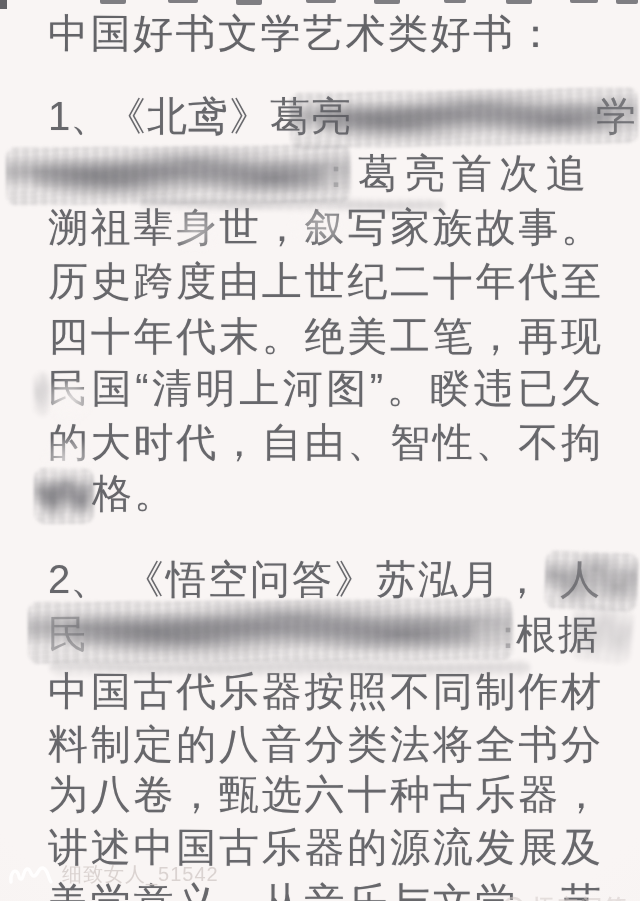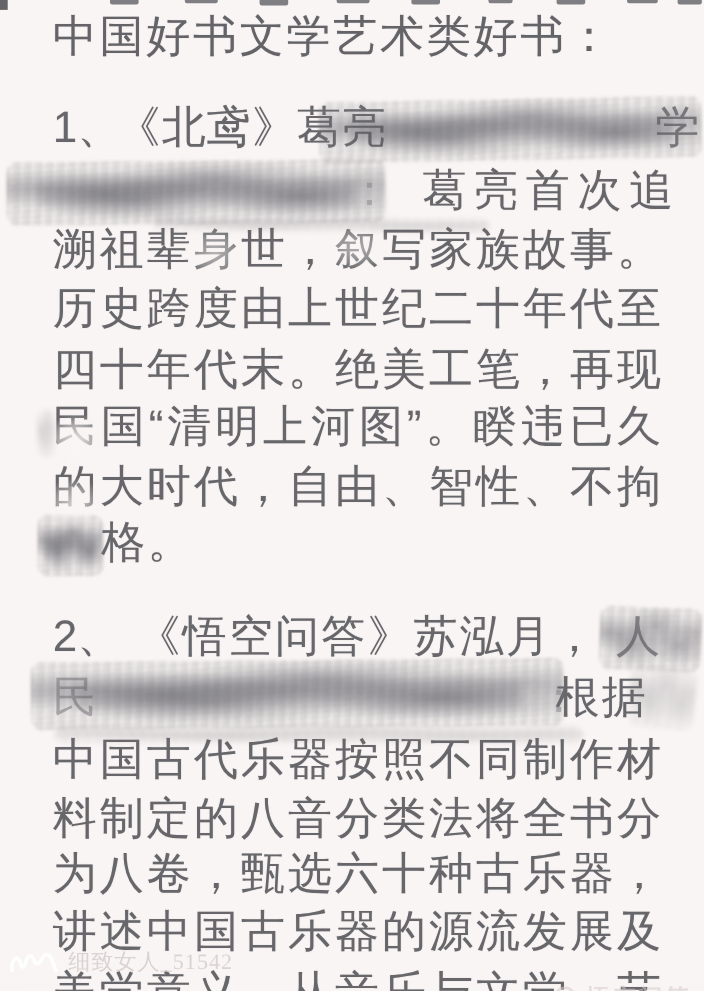--- a/index.html
+++ b/index.html
@@ -45,21 +45,21 @@
   
   .erase{
     position:absolute;z-index:4;pointer-events:none;
     background:radial-gradient(closest-side, rgba(249,245,244,.9), rgba(249,245,244,.45) 60%, rgba(249,245,244,0));
     filter:blur(1px);
   }
   
   .topfrag{position:absolute;top:0;height:4px;background:rgba(86,86,92,.75);border-radius:0 0 2px 2px;z-index:2;}
   .corner-mark{position:absolute;left:0;top:0;width:7px;height:9px;background:#3f3f44;opacity:.8;z-index:2;}
   
-  .wm{position:absolute;z-index:5;display:flex;align-items:center;gap:8px;pointer-events:none;font-family:Liberation Serif, serif;}
+  .wm{position:absolute;z-index:5;display:flex;align-items:center;gap:8px;pointer-events:none;}
   .wm-left{left:8px;top:860px;}
   .wm-left .wm-text{font-size:20px;letter-spacing:1px;color:rgba(213,205,202,.85);}
   .wm-right{left:502px;top:862px;margin-top:31px;}
   .wm-right .wm-text{font-size:21px;font-weight:bold;letter-spacing:3px;color:rgba(211,203,200,.55);}
 </style>
 </head>
 <body>
 
 <div class="screen">
 
@@ -77,21 +77,21 @@
   <div class="line title" style="top:10px">中国好书文学艺术类好书：</div>
 
   <div class="line" style="top:93px">
     <span class="seg" style="left:48px">1、</span>
     <span class="seg" style="left:106px;letter-spacing:1px">《北鸢》葛亮</span>
     <span class="seg" style="left:596px;opacity:.88">学</span>
   </div>
 
   <div class="line" style="top:150px">
     <span class="seg" style="left:316px;opacity:.35">：</span>
-    <span class="seg" style="left:384px;letter-spacing:7px">葛亮首次追</span>
+    <span class="seg" style="left:358px;letter-spacing:7px">葛亮首次追</span>
   </div>
 
   <div class="line justify" style="top:204px">
       <span>溯</span>
       <span>祖</span>
       <span>辈</span>
       <span>身</span>
       <span>世</span>
       <span>，</span>
       <span>叙</span>
@@ -170,21 +170,21 @@
 
   <div class="line" style="top:556px">
     <span class="seg" style="left:48px">2、</span>
     <span class="seg" style="left:124px;letter-spacing:2px">《悟空问答》苏泓月，</span>
     <span class="seg" style="left:560px;opacity:.8">人</span>
   </div>
 
   <div class="line" style="top:611px">
     <span class="seg" style="left:48px;opacity:.5">民</span>
     <span class="seg" style="left:488px;opacity:.4">：</span>
-    <span class="seg" style="left:505px;letter-spacing:2px">根据</span>
+    <span class="seg" style="left:516px;letter-spacing:2px">根据</span>
   </div>
 
   <div class="line justify" style="top:668px">
       <span>中</span>
       <span>国</span>
       <span>古</span>
       <span>代</span>
       <span>乐</span>
       <span>器</span>
       <span>按</span>

